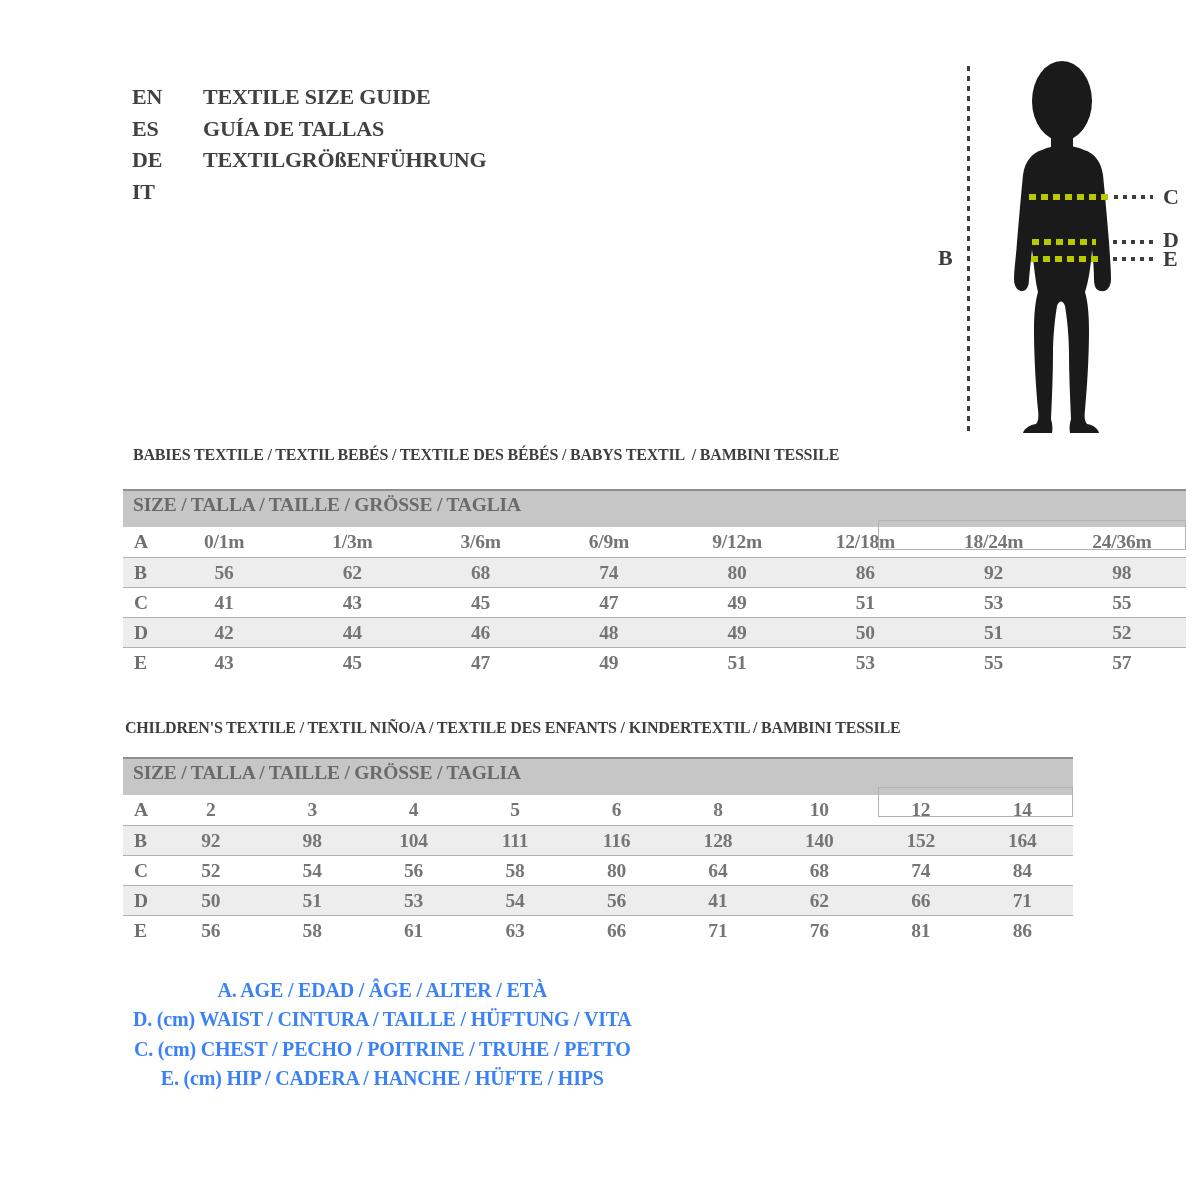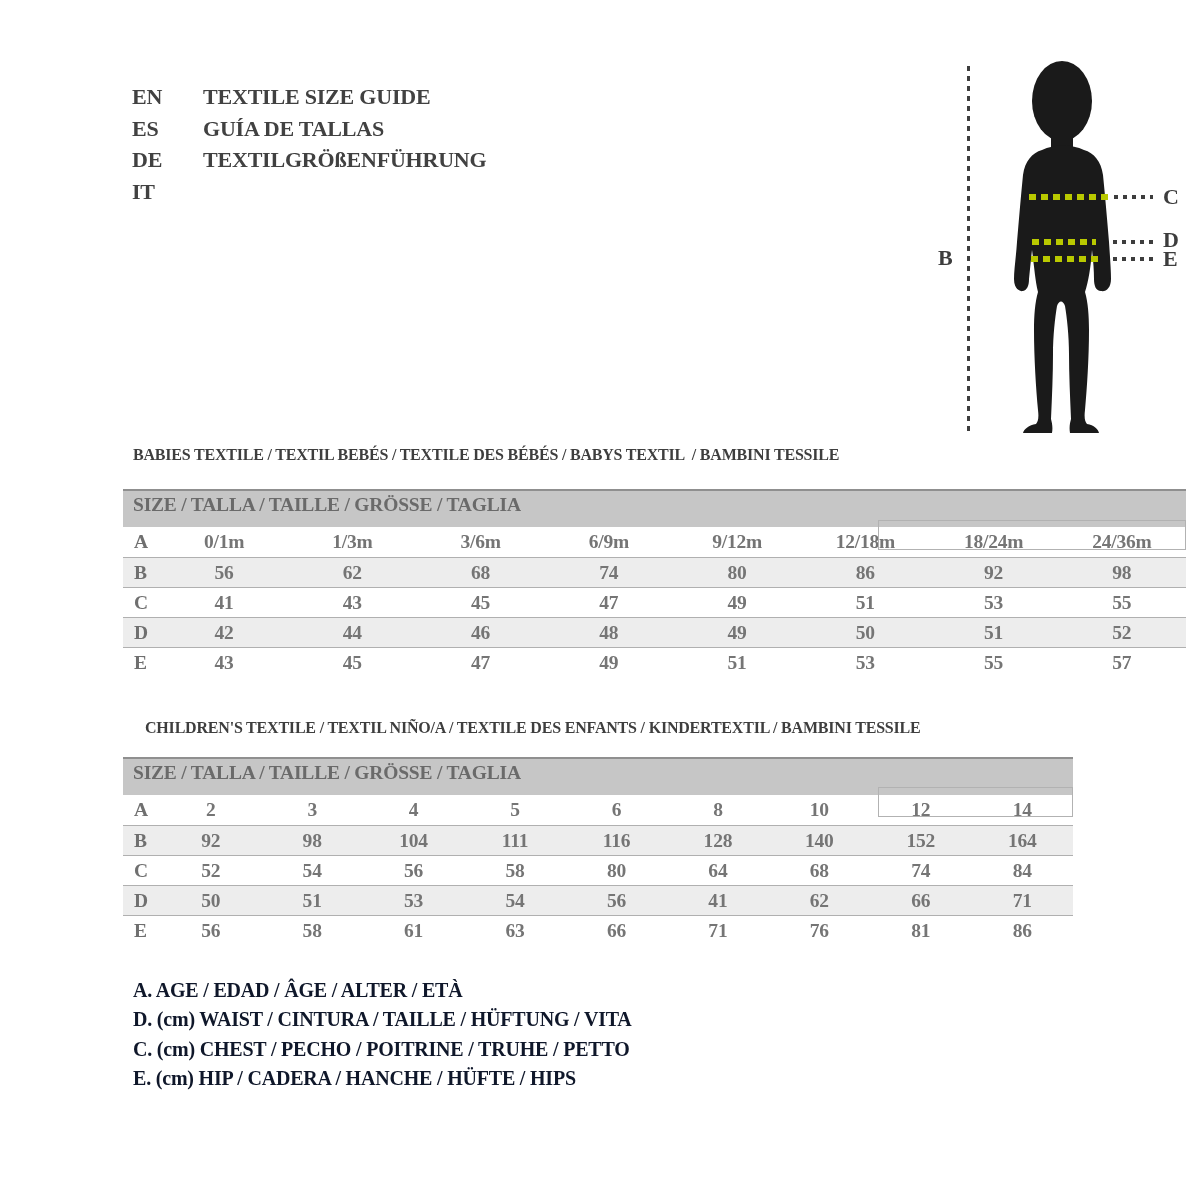--- a/index.html
+++ b/index.html
@@ -27,21 +27,21 @@
   .t-band{height:38px;line-height:28px;background:#c6c6c6;border-top:2px solid #8f8f8f;
     color:#6a6a6a;padding-left:10px;box-sizing:border-box;}
   .t-row{display:flex;height:30px;line-height:30px;box-sizing:border-box;white-space:nowrap;}
   .t-row.bordered{border-top:1px solid #b0b0b0;line-height:29px;}
   .t-row.stripe{background:#ededed;}
   .t-label{width:26px;padding-left:11px;color:#6f6f6f;flex:none;}
   .t-cell{flex:1;text-align:center;}
   .hl-box{position:absolute;border:1px solid #b2b2b2;background:transparent;}
   
   .legend{position:absolute;left:88px;top:976px;}
-  .legend-item{height:29.3px;line-height:29.3px;font-size:20px;color:#0f172a;white-space:nowrap;}
+  .legend-item{height:29.3px;line-height:29.3px;font-size:20px;color:#3b82f6;white-space:nowrap;text-align:center;}
 </style>
 </head>
 <body>
 
 <div class="canvas">
 
   <div class="langs" id="langs">
       <div class="lang-row">
         <span class="lang-code">EN</span>
         <span>TEXTILE SIZE GUIDE</span>
@@ -151,21 +151,21 @@
         <span class="t-cell">45</span>
         <span class="t-cell">47</span>
         <span class="t-cell">49</span>
         <span class="t-cell">51</span>
         <span class="t-cell">53</span>
         <span class="t-cell">55</span>
         <span class="t-cell">57</span>
       </div>
     </div>
 
-  <div class="heading" style="left:100px;top:719px;">CHILDREN'S TEXTILE / TEXTIL NIÑO/A / TEXTILE DES ENFANTS / KINDERTEXTIL / BAMBINI TESSILE</div>
+  <div class="heading" style="left:80px;top:719px;">CHILDREN'S TEXTILE / TEXTIL NIÑO/A / TEXTILE DES ENFANTS / KINDERTEXTIL / BAMBINI TESSILE</div>
   <div class="sg-table" id="children-table" style="left:78px;top:757px;width:950px;">
     <div class="hl-box" style="left:755px;top:30px;width:193px;height:28px;"></div>
   <div class="t-band">SIZE / TALLA / TAILLE / GRÖSSE / TAGLIA</div>
       <div class="t-row">
         <span class="t-label">A</span>
         <span class="t-cell">2</span>
         <span class="t-cell">3</span>
         <span class="t-cell">4</span>
         <span class="t-cell">5</span>
         <span class="t-cell">6</span>

